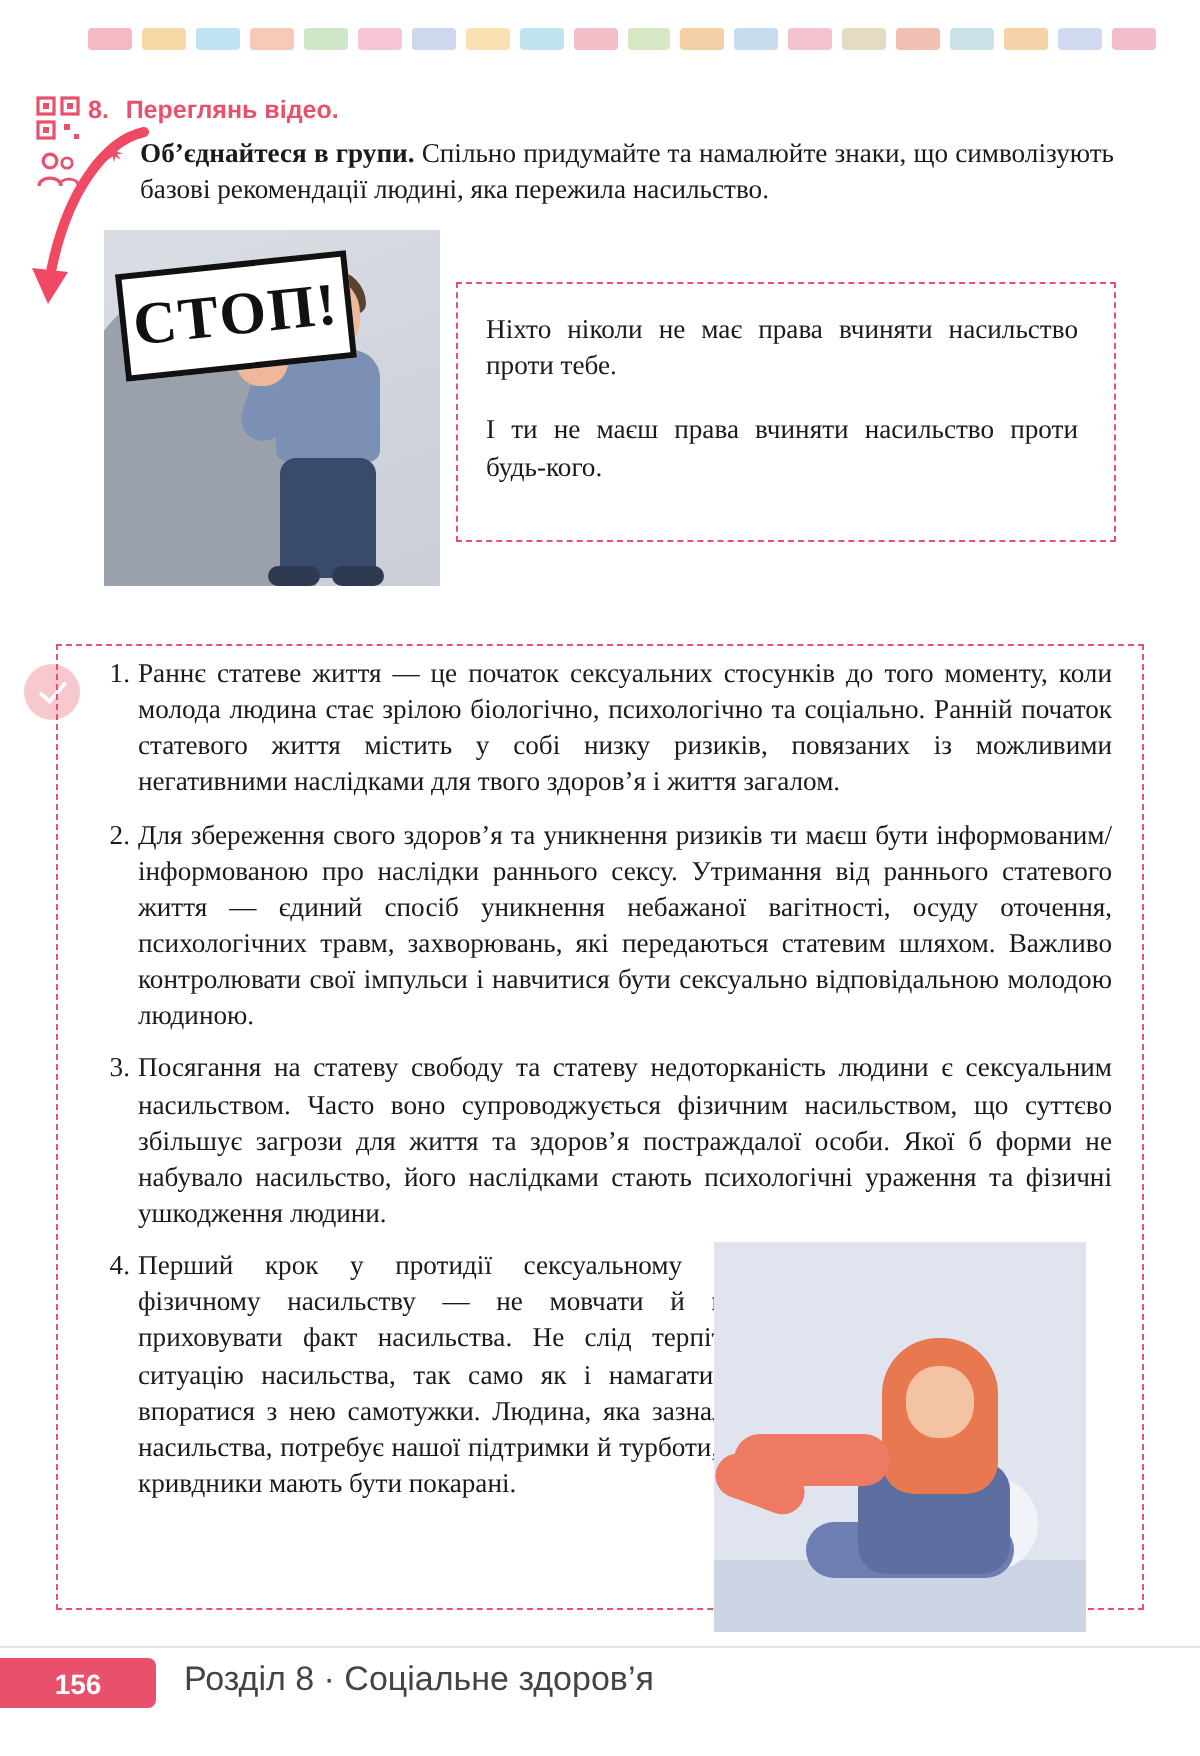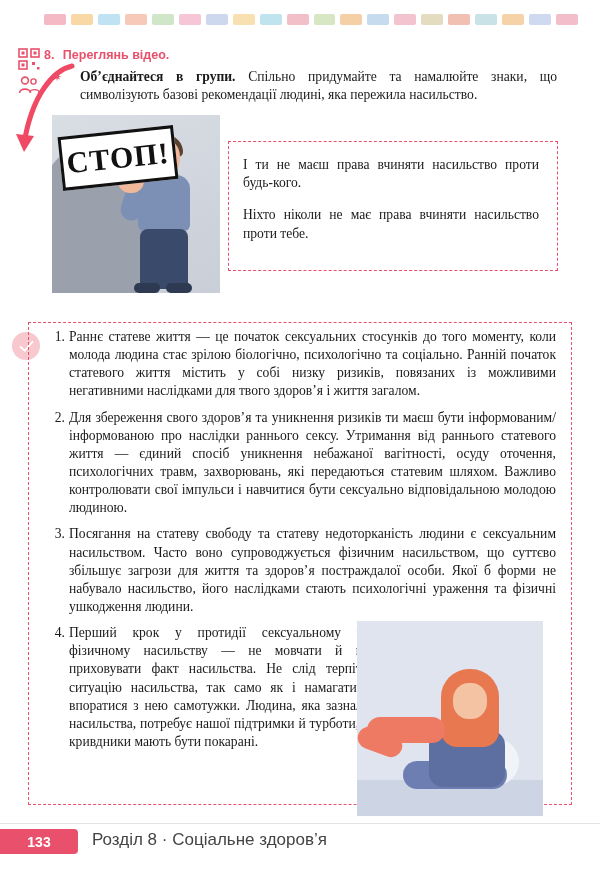--- a/index.html
+++ b/index.html
@@ -88,21 +88,21 @@
   }
   .subtask .star {
     color: #e8506b;
     font-size: 12px;
     position: absolute;
     left: 0;
     top: 2px;
   }
   .subtask .body {
     display: block;
-    margin-left: 28px;
+    margin-left: 18px;
   }
   .subtask b { font-weight: bold; }
 
   
   .arrow-svg {
     position: absolute;
     left: 14px;
     top: 60px;
     width: 62px;
     height: 92px;
@@ -490,22 +490,22 @@
     <div class="legs"></div>
     <div class="shoe1"></div>
     <div class="shoe2"></div>
     <div class="arm"></div>
     <div class="palm"></div>
   </div>
   <div class="stop-sign">СТОП!</div>
 </div>
 
 <div class="quote-box">
+  <p>Ніхто ніколи не має права вчиняти насильство проти тебе.</p>
   <p>І ти не маєш права вчиняти насильство проти будь-кого.</p>
-  <p>Ніхто ніколи не має права вчиняти насильство проти тебе.</p>
 </div>
 
 <div class="content-box"></div>
 
 <ol class="main-list">
   <li>
     <span class="num">1.</span><span>Раннє статеве життя — це початок сексуальних стосунків до того моменту, коли молода людина стає зрілою біологічно, психологічно та соціально. Ранній початок статевого життя містить у собі низку ризиків, повязаних із можливими негативними наслідками для твого здоров’я і життя загалом.</span>
   </li>
   <li>
     <span class="num">2.</span><span>Для збереження свого здоров’я та уникнення ризиків ти маєш бути інформованим/інформованою про наслідки раннього сексу. Утримання від раннього статевого життя — єдиний спосіб уникнення небажаної вагітності, осуду оточення, психологічних травм, захворювань, які передаються статевим шляхом. Важливо контролювати свої імпульси і навчитися бути сексуально відповідальною молодою людиною.</span>
@@ -524,14 +524,14 @@
   <div class="girl-legs"></div>
   <div class="girl-body"></div>
   <div class="girl-hair"></div>
   <div class="girl-face"></div>
   <div class="arm2"></div>
   <div class="hand"></div>
 </div>
 
 <div class="footer-rule"></div>
 <div class="footer-bar"></div>
-<div class="page-num">133</div>
+<div class="page-num">156</div>
 <div class="footer-text">Розділ 8 · Соціальне здоров’я</div>
 
 </body></html>

